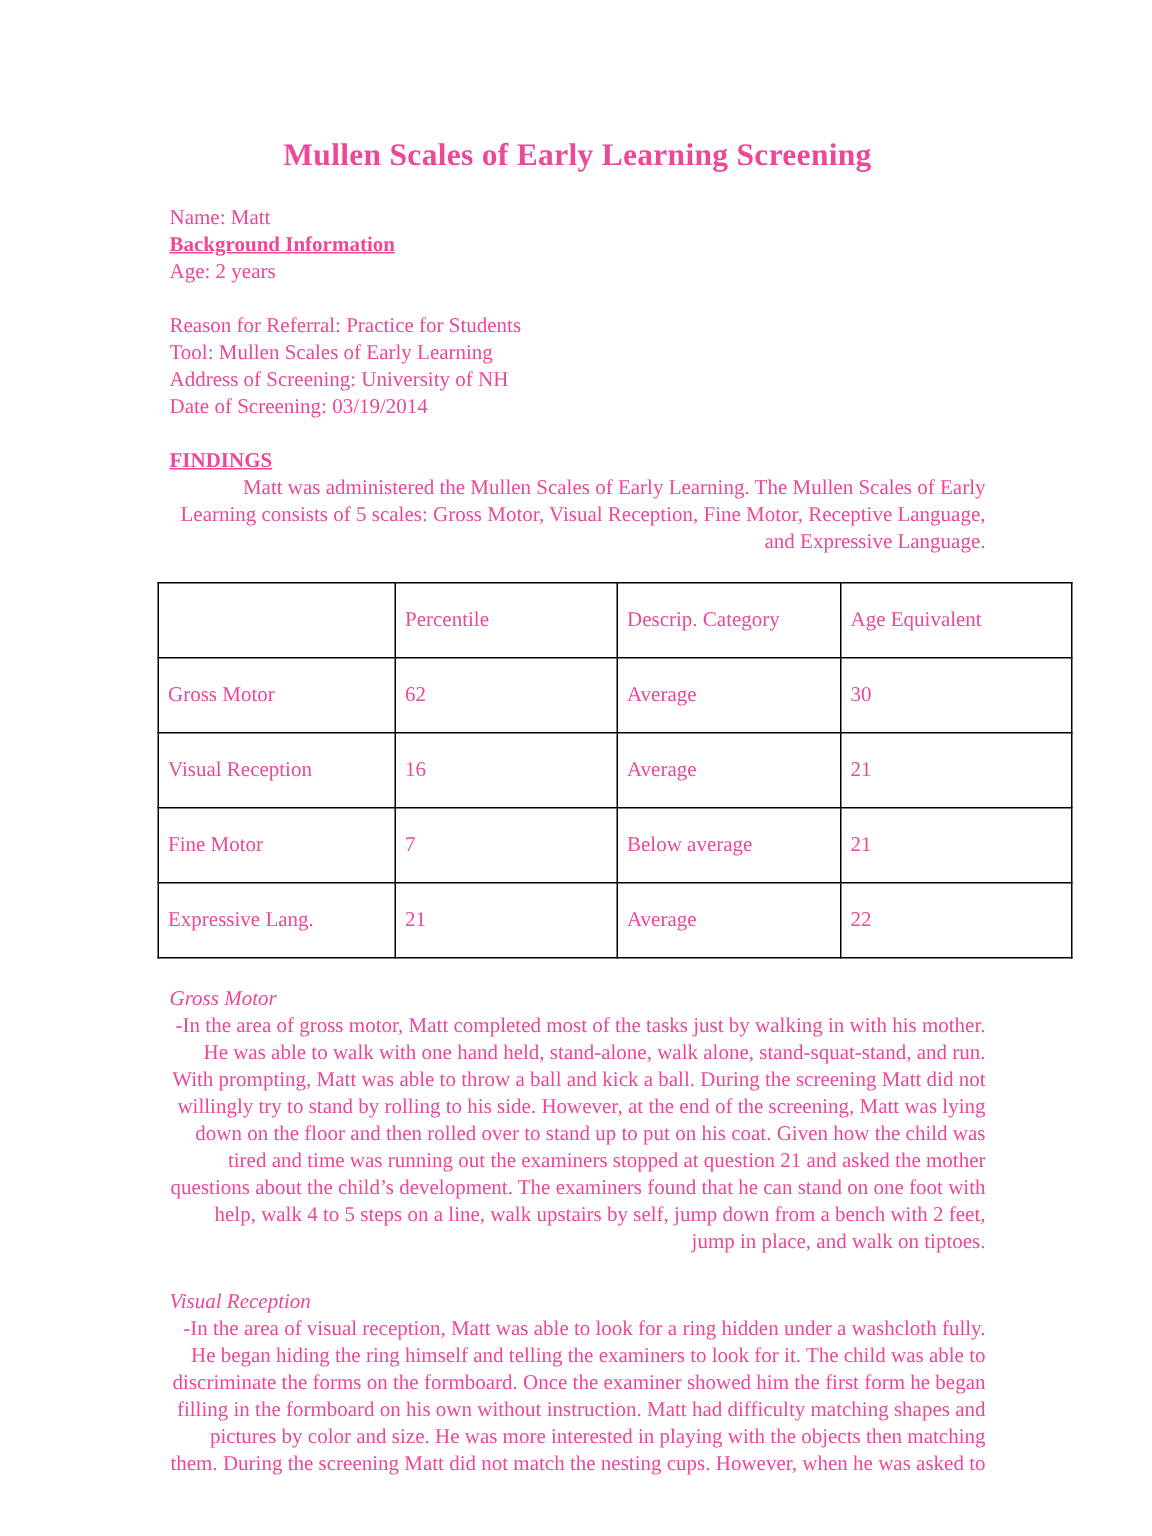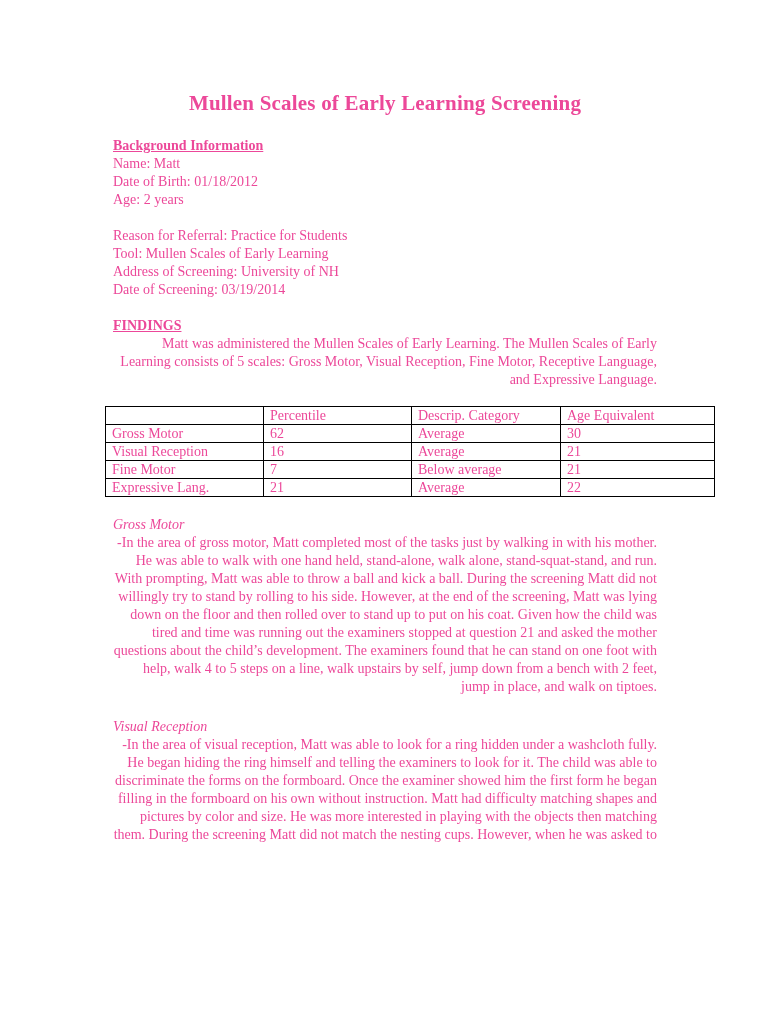--- a/index.html
+++ b/index.html
@@ -52,21 +52,21 @@
     line-height: 18px;
   }
   table.scores {
     border-collapse: collapse;
     table-layout: fixed;
     width: 558px;
     margin-left: -8px;
   }
   table.scores td {
     border: 1.5px solid #000000;
-    padding: 0 6px;
+    padding: 16px 6px;
     height: 17px;
     font-size: 14px;
     line-height: 17px;
     vertical-align: middle;
     overflow: hidden;
     white-space: nowrap;
   }
   .col-label { width: 145px; }
   .col-pct   { width: 135px; }
   .col-cat   { width: 136px; }
@@ -74,23 +74,22 @@
 </style>
 </head>
 <body>
 
 <div class="page">
   <div class="doc">
 
     <h1 class="doc-title">Mullen Scales of Early Learning Screening</h1>
 
     <div>
+      <p class="line">Name: Matt</p>
       <p class="line section-heading-underline">Background Information</p>
-      <p class="line">Name: Matt</p>
-      <p class="line">Date of Birth: 01/18/2012</p>
       <p class="line">Age: 2 years</p>
       <div class="blank-line"></div>
       <p class="line">Reason for Referral: Practice for Students</p>
       <p class="line">Tool: Mullen Scales of Early Learning</p>
       <p class="line">Address of Screening: University of NH</p>
       <p class="line">Date of Screening: 03/19/2014</p>
     </div>
 
     <div class="gap-md"></div>
 

